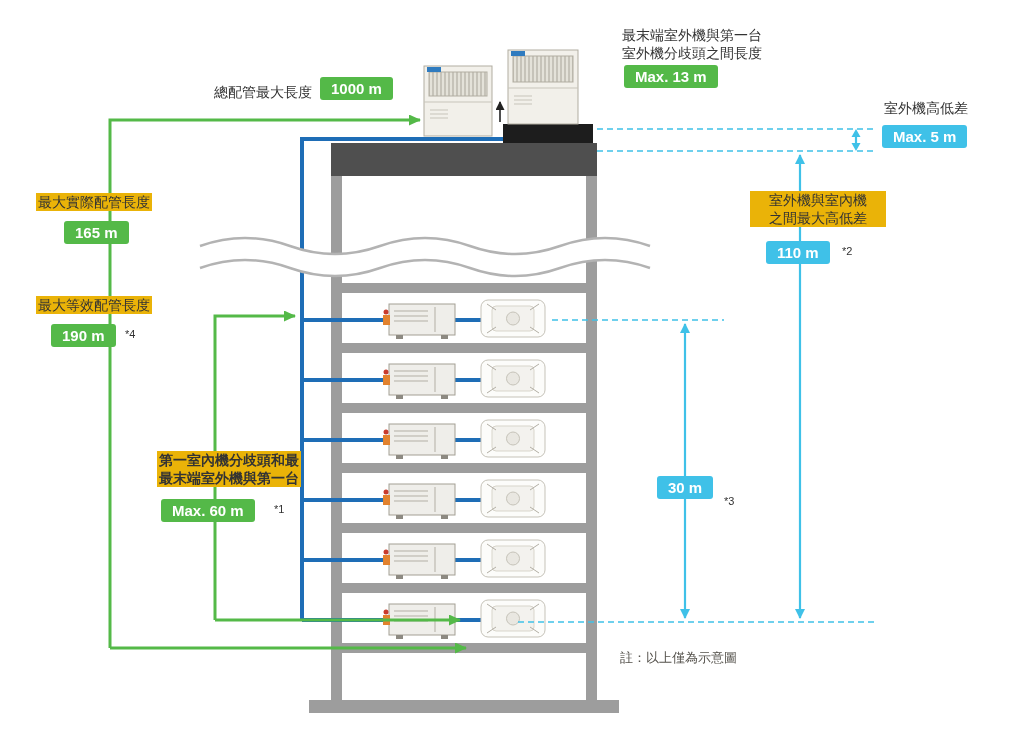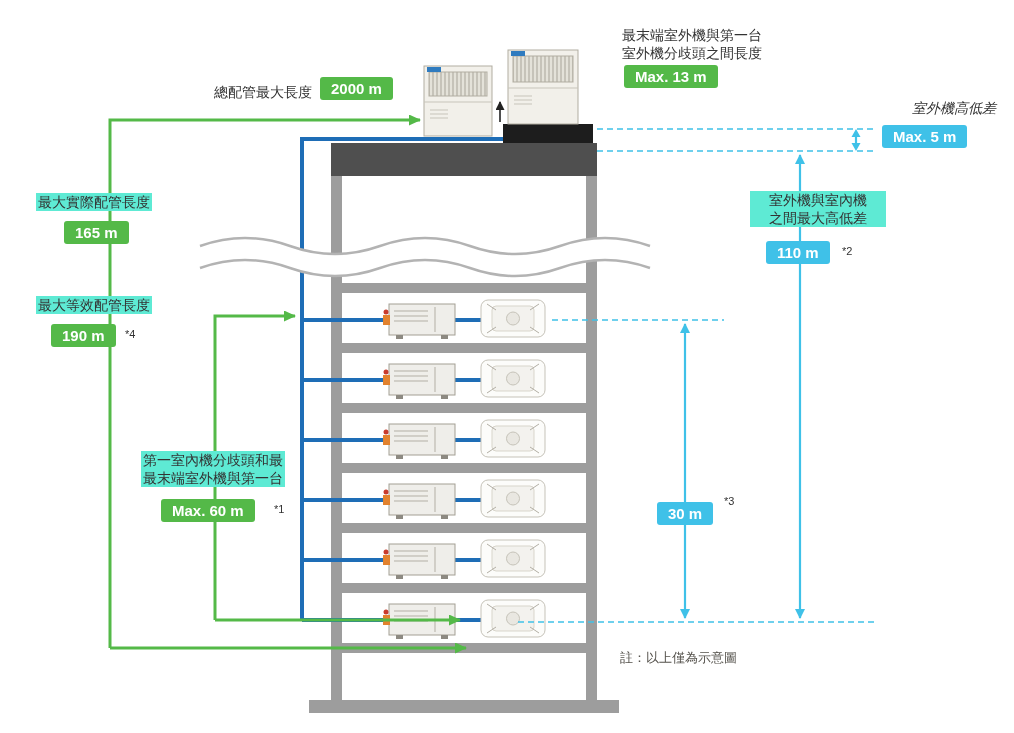--- a/index.html
+++ b/index.html
@@ -2,21 +2,21 @@
 <html style="--green: #54b948; --cyan: #3fc1e8; --pipe-blue: #1e6db6; --building-gray: #9d9d9d; --platform-dark: #4f4f4f; --base-black: #1d1d1d; --text: #333333;"><head>
 <meta charset="utf-8">
 <style>
   html,body{margin:0;padding:0;background:#fff;}
   body{font-family:"Liberation Sans","DejaVu Sans",sans-serif;}
   .canvas{position:relative;width:1014px;height:733px;background:#fff;overflow:hidden;}
   svg{position:absolute;left:0;top:0;}
 
   
   .lbl{position:absolute;font-size:14px;line-height:18px;color:var(--text,#333);white-space:nowrap;}
-  .lbl-bg{background:#5eead4;padding:0 2px;}
+  .lbl-bg{background:#eab308;padding:0 2px;}
   .badge{position:absolute;font-size:15px;font-weight:bold;color:#fff;padding:3px 11px;border-radius:3px;white-space:nowrap;}
   .badge-green{background:var(--green,#54b948);}
   .badge-cyan{background:var(--cyan,#3fc1e8);text-align:center;}
   .fnote{position:absolute;font-size:11px;color:var(--text,#333);}
   .note{font-size:13px;color:#55524c;}
 
   
   .bld{fill:var(--building-gray,#9d9d9d);}
   .plat{fill:var(--platform-dark,#4f4f4f);}
   .bbase{fill:var(--base-black,#1d1d1d);}
@@ -154,50 +154,50 @@
       <line x1="552" y1="320" x2="724" y2="320" class="cyd"></line>
       <line x1="518" y1="622" x2="878" y2="622" class="cyd"></line>
       <line x1="800" y1="155" x2="800" y2="618" class="cya" marker-start="url(#ar-c)" marker-end="url(#ar-c)"></line>
       <line x1="685" y1="324" x2="685" y2="618" class="cya" marker-start="url(#ar-c)" marker-end="url(#ar-c)"></line>
     </g>
 
     <line x1="500" y1="122" x2="500" y2="102" class="drk" marker-end="url(#ar-d)"></line>
   </svg>
 
   <div class="lbl" style="left:168px;top:83px;width:144px;text-align:right;">總配管最大長度</div>
-  <div class="badge badge-green" style="left:320px;top:77px;">2000 m</div>
+  <div class="badge badge-green" style="left:320px;top:77px;">1000 m</div>
 
   <div class="lbl" style="left:622px;top:26px;">
     <div>最末端室外機與第一台</div>
     <div>室外機分歧頭之間長度</div>
   </div>
   <div class="badge badge-green" style="left:624px;top:65px;">Max. 13 m</div>
 
-  <div class="lbl" style="left:912px;top:99px;font-style:italic;">室外機高低差</div>
+  <div class="lbl" style="left:884px;top:99px;">室外機高低差</div>
   <div class="badge badge-cyan" style="left:882px;top:125px;">Max. 5 m</div>
 
   <div class="lbl lbl-bg" style="left:36px;top:193px;">最大實際配管長度</div>
   <div class="badge badge-green" style="left:64px;top:221px;">165 m</div>
 
   <div class="lbl lbl-bg" style="left:36px;top:296px;">最大等效配管長度</div>
   <div class="badge badge-green" style="left:51px;top:324px;">190 m</div>
   <span class="fnote" style="left:125px;top:328px;">*4</span>
 
   <div class="lbl lbl-bg" style="left:750px;top:191px;width:132px;text-align:center;">
     <div>室外機與室內機</div>
     <div>之間最大高低差</div>
   </div>
   <div class="badge badge-cyan" style="left:766px;top:241px;">110 m</div>
   <span class="fnote" style="left:842px;top:245px;">*2</span>
 
-  <div class="lbl lbl-bg" style="left:141px;top:451px;">
+  <div class="lbl lbl-bg" style="left:157px;top:451px;font-weight:bold;">
     <div>第一室內機分歧頭和最</div>
     <div>最末端室外機與第一台</div>
   </div>
   <div class="badge badge-green" style="left:161px;top:499px;">Max. 60 m</div>
   <span class="fnote" style="left:274px;top:503px;">*1</span>
 
-  <div class="badge badge-cyan" style="left:657px;top:502px;">30 m</div>
+  <div class="badge badge-cyan" style="left:657px;top:476px;">30 m</div>
   <span class="fnote" style="left:724px;top:495px;">*3</span>
 
   <div class="lbl note" style="left:620px;top:649px;">註：以上僅為示意圖</div>
 
 </div>
 
 </body></html>

